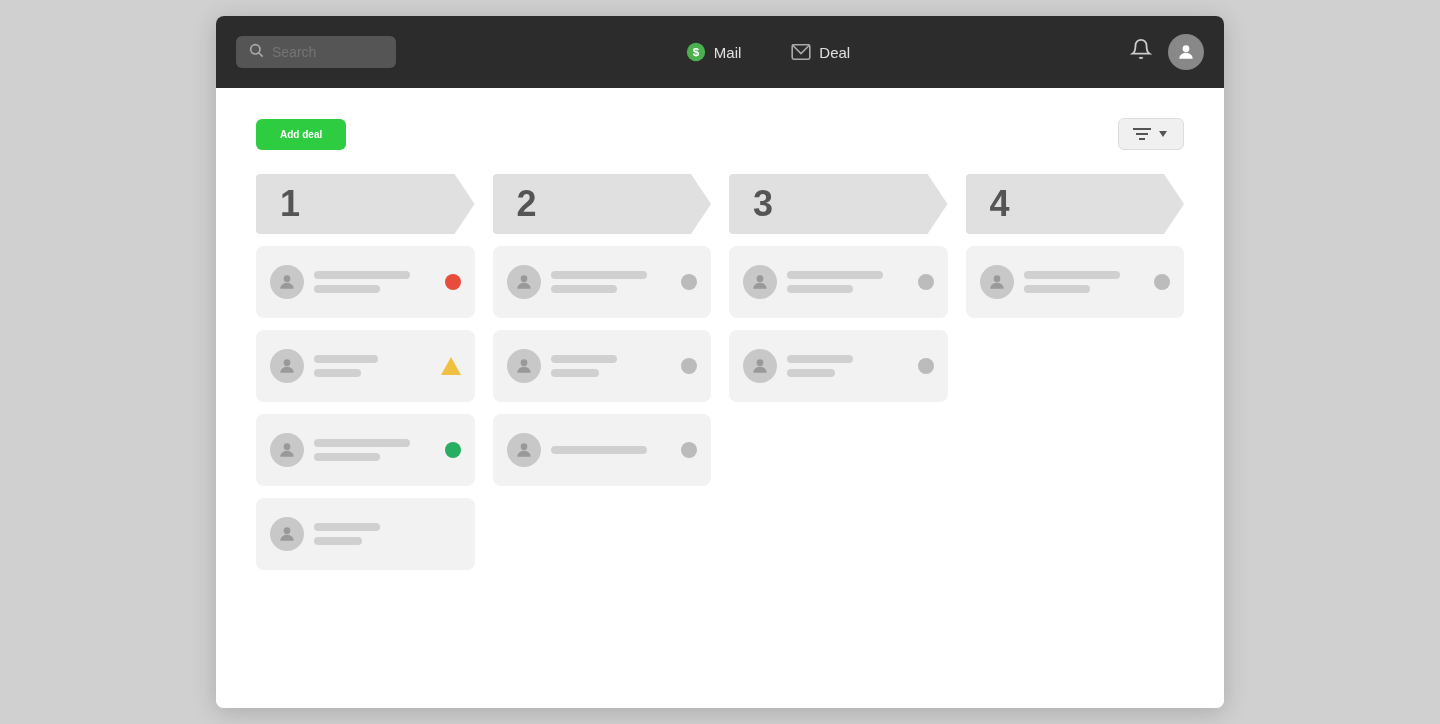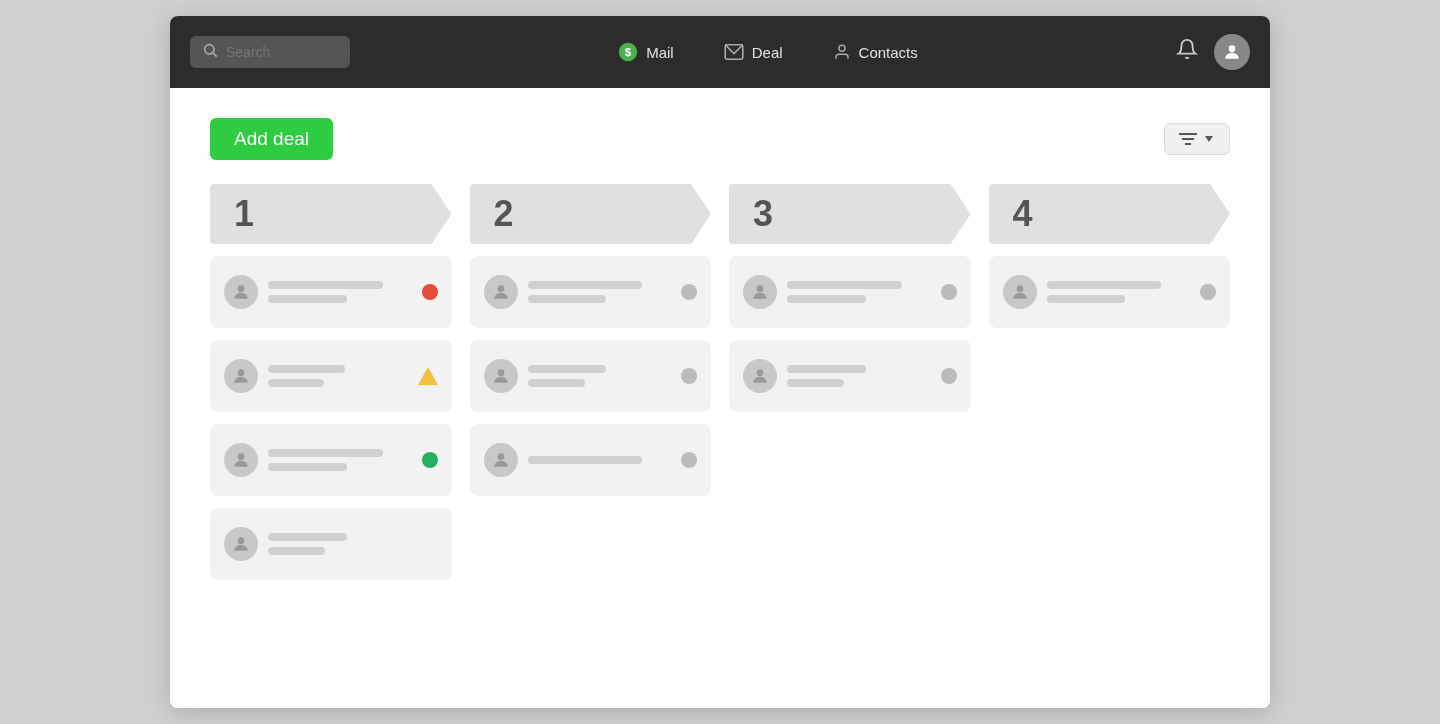--- a/index.html
+++ b/index.html
@@ -5,21 +5,21 @@
     * { box-sizing: border-box; margin: 0; padding: 0; }
     body {
       background: #d0d0d0;
       display: flex;
       justify-content: center;
       align-items: center;
       min-height: 100vh;
       font-family: -apple-system, BlinkMacSystemFont, 'Segoe UI', sans-serif;
     }
     .window {
-      width: 1100px;
+      width: 1008px;
       background: #fff;
       border-radius: 8px;
       overflow: hidden;
       box-shadow: 0 4px 24px rgba(0,0,0,0.18);
     }
     
     .topbar {
       background: #2c2c2c;
       display: flex;
       align-items: center;
@@ -105,22 +105,22 @@
       justify-content: space-between;
       align-items: center;
       margin-bottom: 24px;
     }
     .add-deal-btn {
       background: #2ecc40;
       color: #fff;
       border: none;
       border-radius: 6px;
       padding: 10px 24px;
-      font-size: 19px;
-      font-weight: 400;
+      font-size: 10px;
+      font-weight: 700;
       cursor: pointer;
     }
     .filter-btn {
       background: #f0f0f0;
       border: 1px solid #ddd;
       border-radius: 6px;
       padding: 8px 14px;
       display: flex;
       align-items: center;
       gap: 6px;
@@ -245,29 +245,20 @@
         <span class="nav-icon">
           <svg width="20" height="16" viewBox="0 0 24 20" fill="none" stroke="#aaa" stroke-width="2">
             <rect x="1" y="1" width="22" height="18" rx="2"></rect>
             <polyline points="1,1 12,12 23,1"></polyline>
           </svg>
         </span>
         <span>Deal</span>
       </div>
 
 
-      <div class="nav-item">
-        <span class="nav-icon">
-          <svg width="18" height="18" viewBox="0 0 24 24" fill="none" stroke="#aaa" stroke-width="2">
-            <path d="M20 21v-2a4 4 0 0 0-4-4H8a4 4 0 0 0-4 4v2"></path>
-            <circle cx="12" cy="7" r="4"></circle>
-          </svg>
-        </span>
-        <span>Contacts</span>
-      </div>
 
     </nav>
 
     <div class="topbar-right">
       <span class="bell-icon">
         <svg width="22" height="22" viewBox="0 0 24 24" fill="none" stroke="#ccc" stroke-width="2">
           <path d="M18 8A6 6 0 0 0 6 8c0 7-3 9-3 9h18s-3-2-3-9"></path>
           <path d="M13.73 21a2 2 0 0 1-3.46 0"></path>
         </svg>
       </span>

